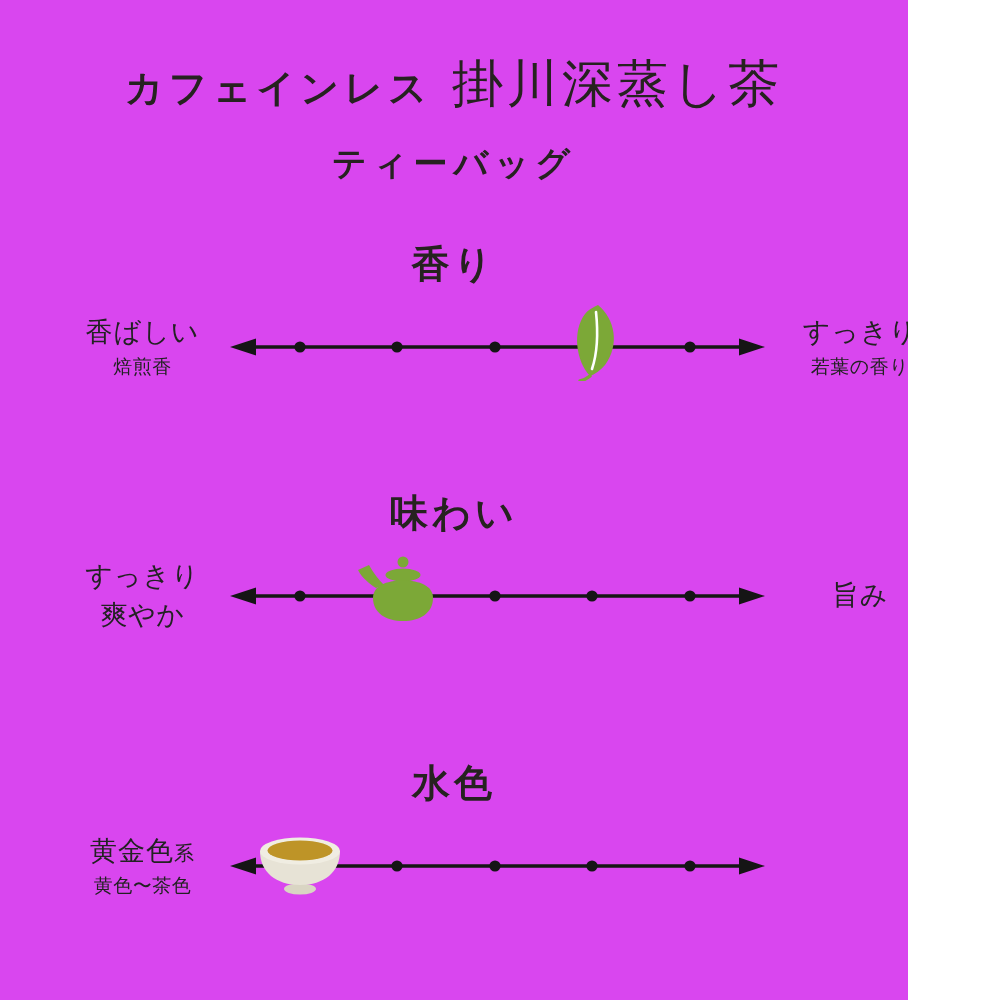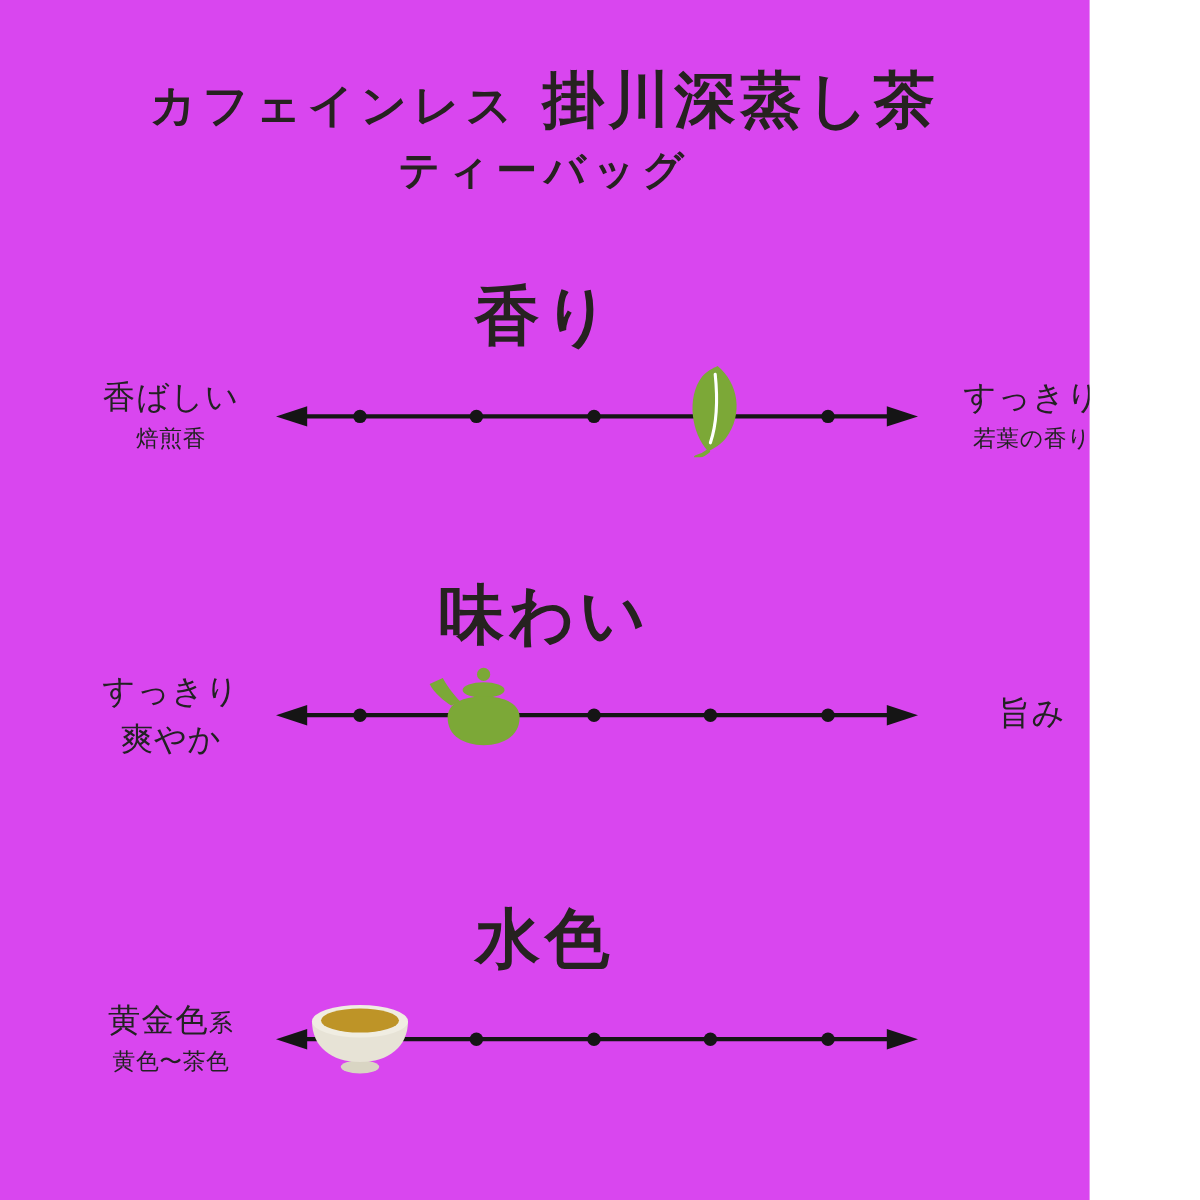--- a/index.html
+++ b/index.html
@@ -33,41 +33,42 @@
     font-family: "Liberation Serif", "DejaVu Serif", serif;
     color: #262220;
   }
   .title-prefix {
     font-size: 38px;
     font-weight: 600;
     letter-spacing: 5px;
   }
   .title-main {
     font-size: 51px;
-    font-weight: 700;
+    font-weight: 400;
     letter-spacing: 4px;
   }
   .subtitle {
+    margin-top: 22px;
     font-family: Liberation Mono, monospace;
     font-size: 34px;
     font-weight: 600;
     letter-spacing: 6px;
   }
 
   
   .panel {
     position: absolute;
     left: 0;
     width: 100%;
   }
   .panel-title {
     margin: 0 0 18px 0;
     text-align: center;
     font-family: "Liberation Serif", "DejaVu Serif", serif;
-    font-size: 54px;
+    font-size: 38px;
     line-height: 42px;
     font-weight: 700;
     letter-spacing: 4px;
     color: #262220;
   }
   .scale-row {
     display: flex;
     align-items: center;
     height: 88px;
     padding-left: 75px;

